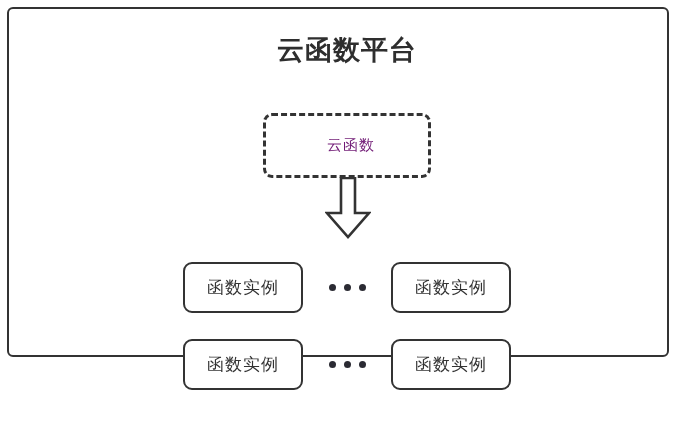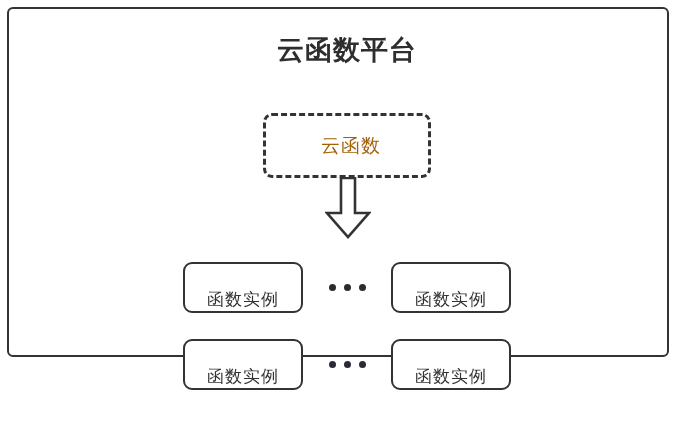--- a/index.html
+++ b/index.html
@@ -52,22 +52,22 @@
     height: 65px;
     box-sizing: border-box;
     border: 3px dashed #333333;
     border-radius: 9px;
     background: #ffffff;
     display: flex;
     align-items: center;
     justify-content: center;
   }
   .cloud-function-node .node-label {
-    font-size: 19px;
-    color: #a16207;
+    font-size: 15px;
+    color: #701a75;
     letter-spacing: 1px;
     margin-left: 8px;
   }
 
   
   .flow-arrow {
     position: absolute;
     left: 316px;
     top: 168px;
     width: 46px;
@@ -88,21 +88,21 @@
   .instance-row.row-2 { top: 329px; }
 
   .instance-box {
     width: 120px;
     height: 51px;
     box-sizing: border-box;
     border: 2.5px solid #333333;
     border-radius: 9px;
     background: #ffffff;
     display: flex;
-    align-items: flex-end;
+    align-items: center;
     justify-content: center;
   }
   .instance-box .node-label {
     font-size: 17px;
     color: #333333;
     letter-spacing: 1px;
   }
 
   .row-ellipsis {
     width: 88px;

